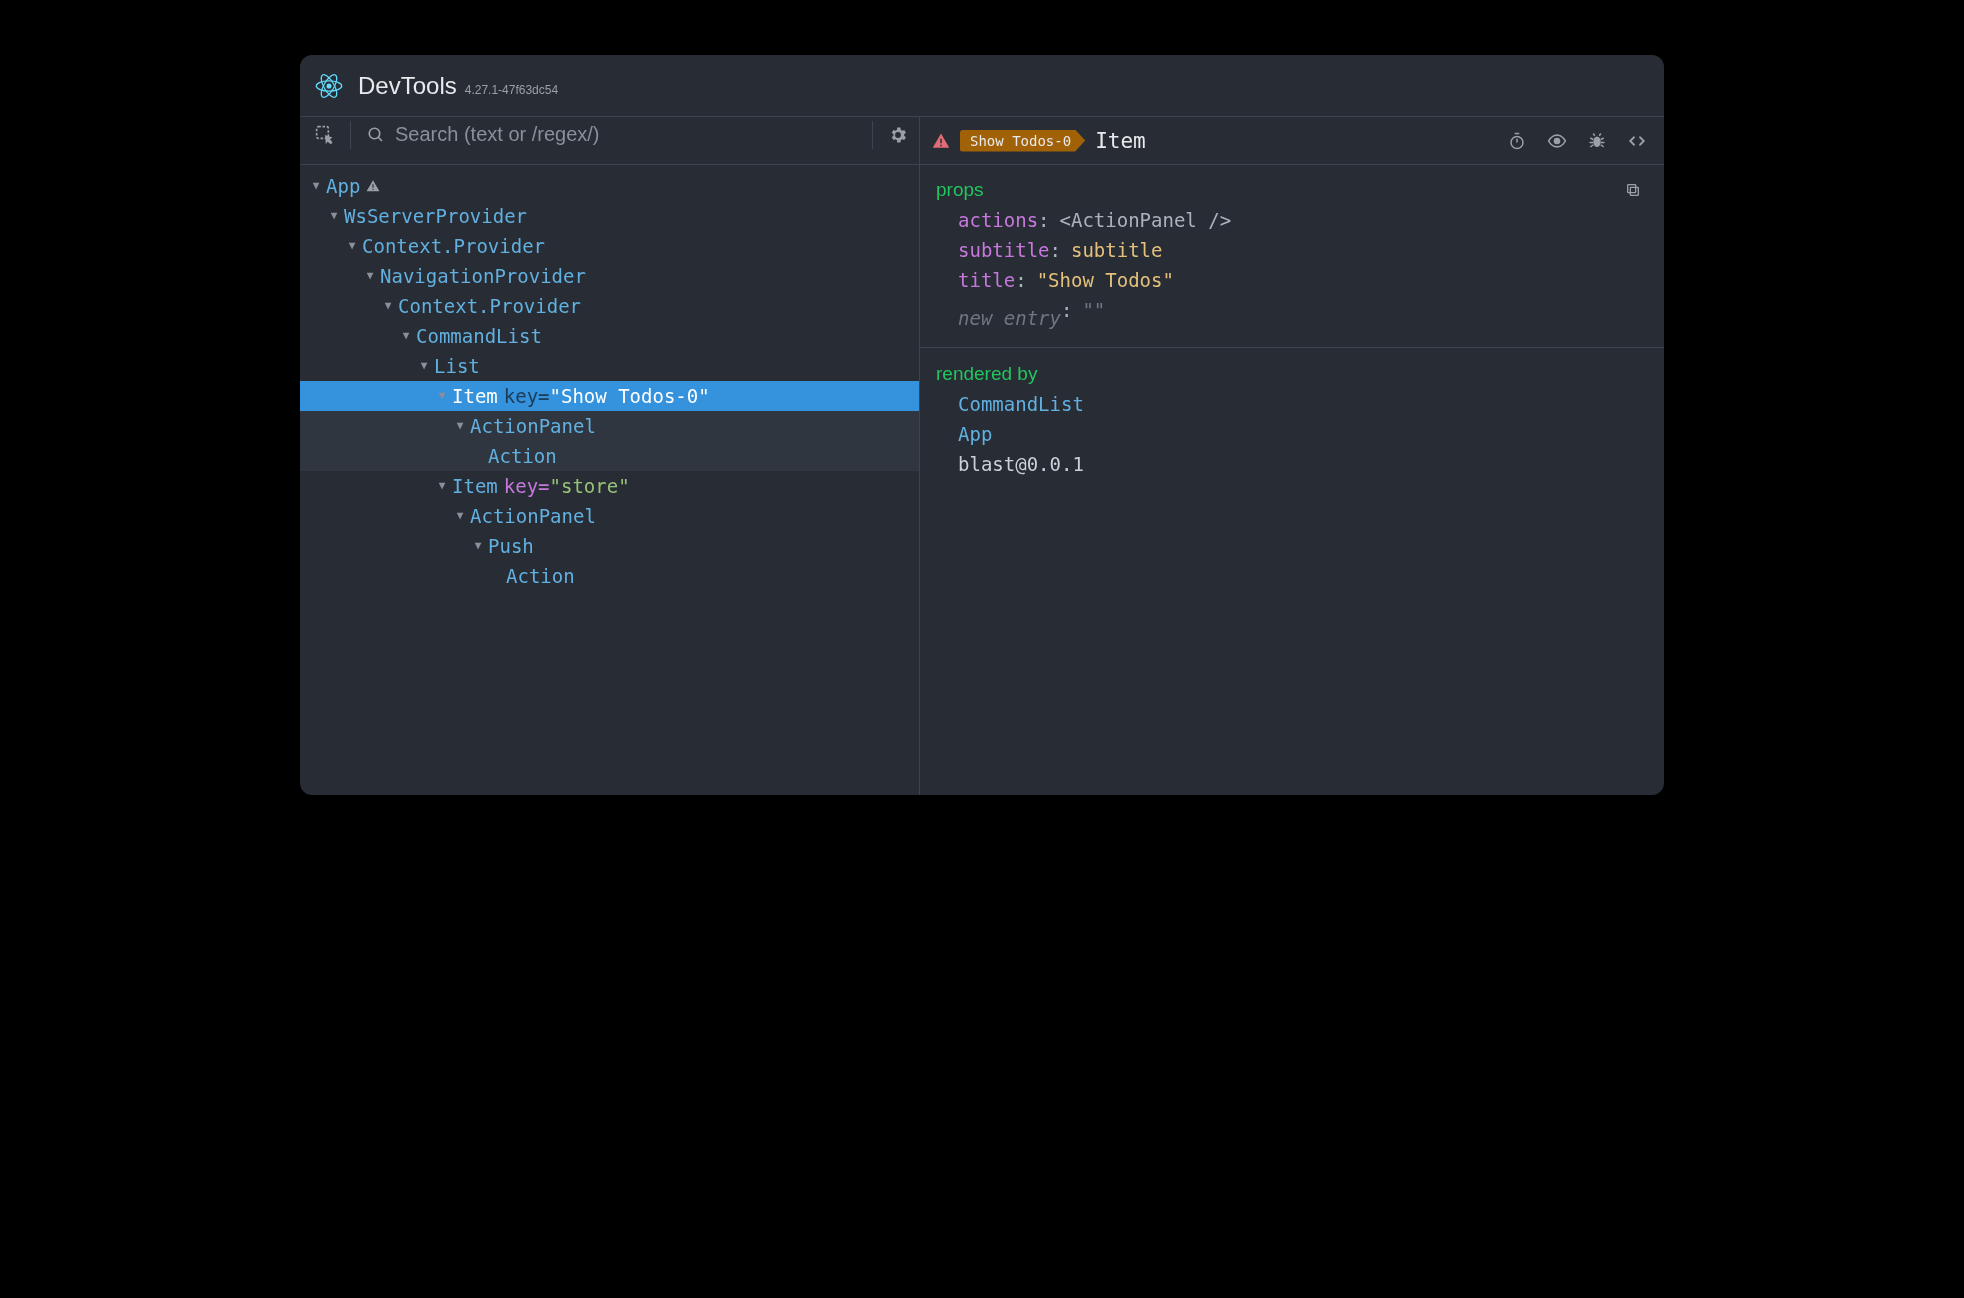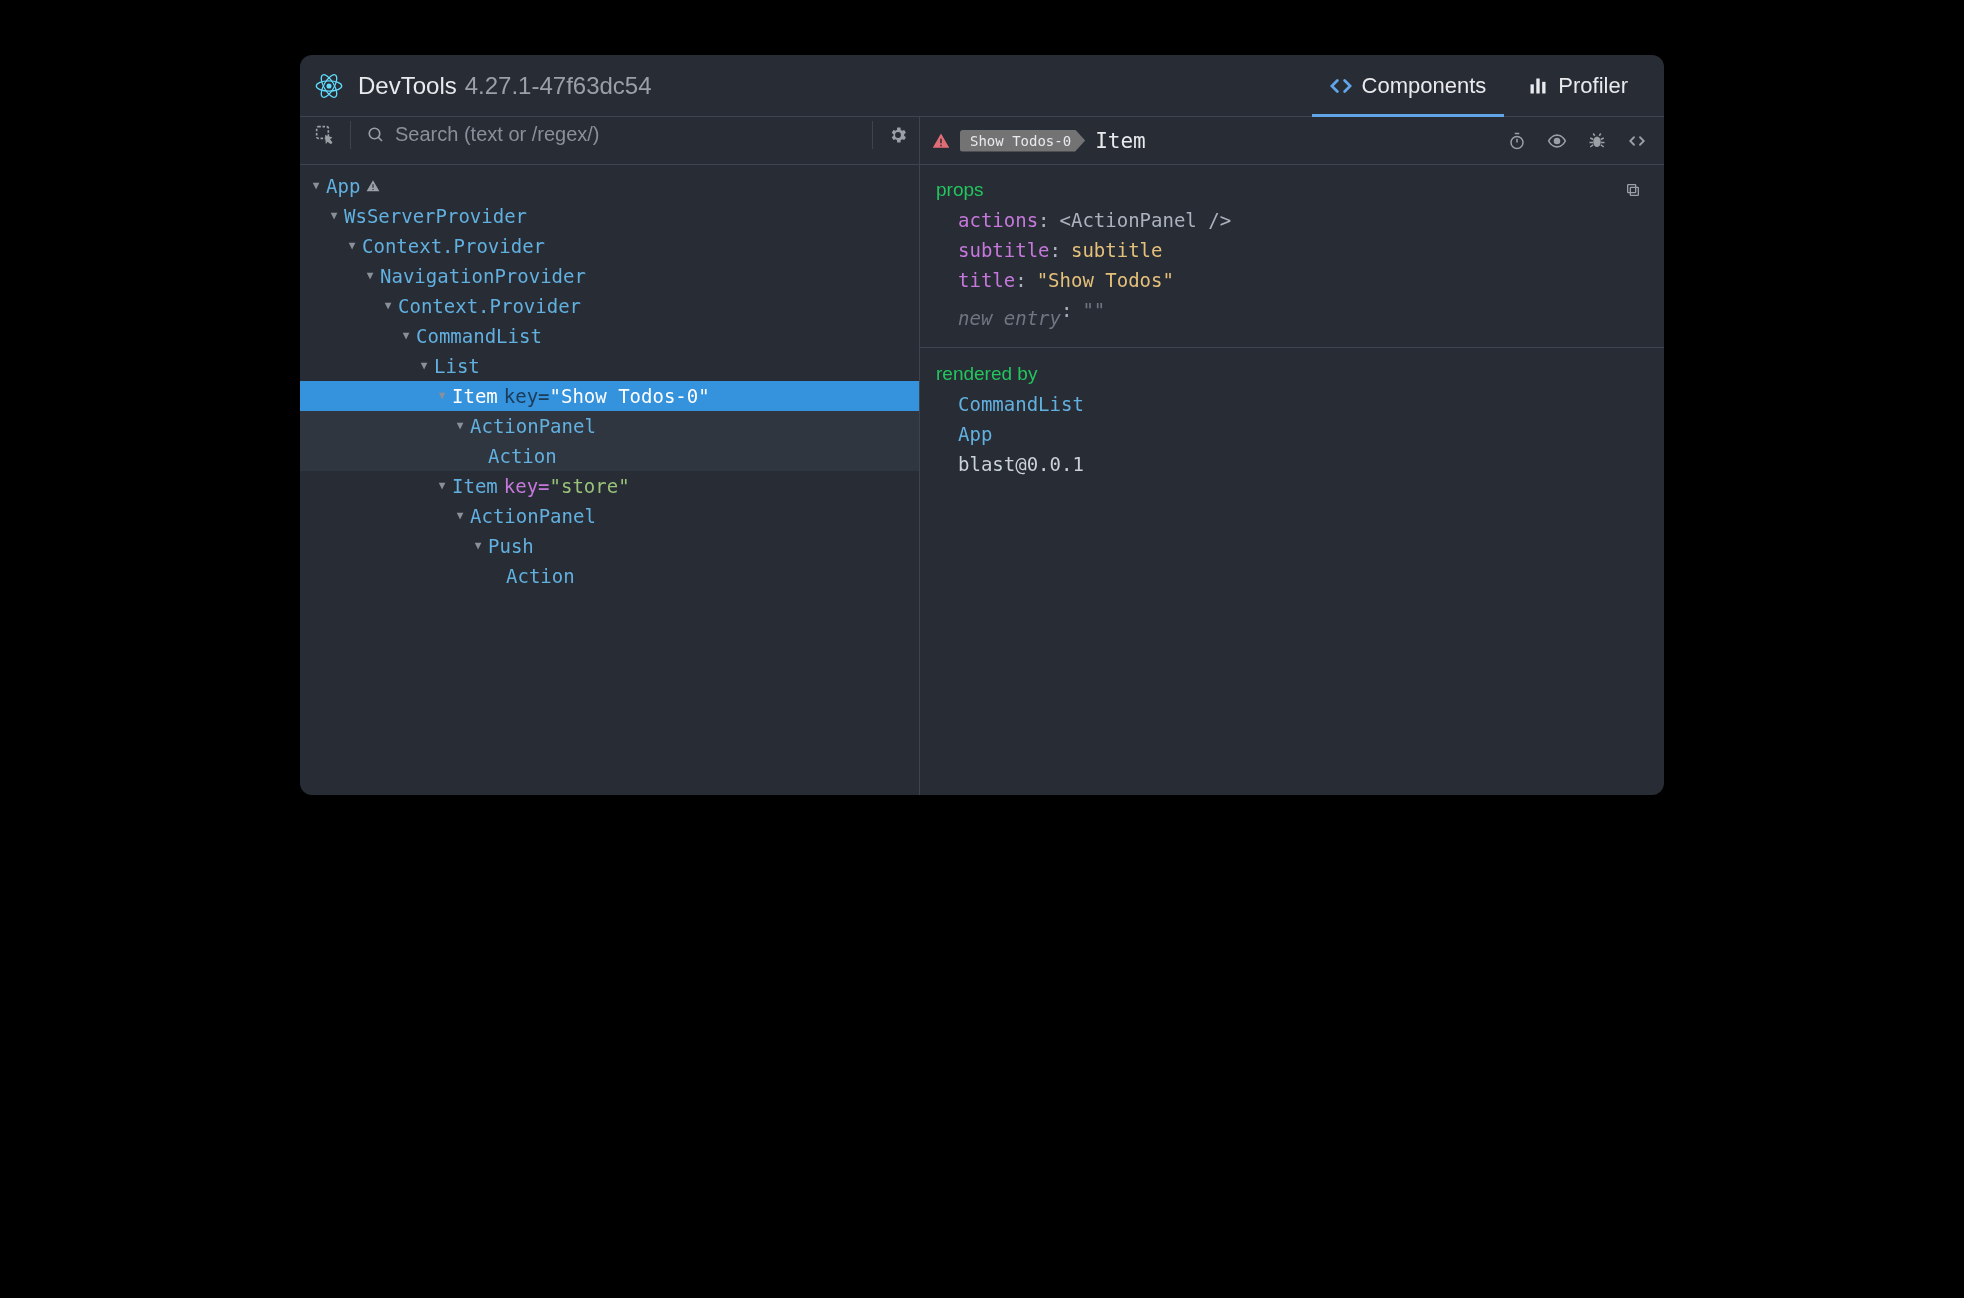--- a/index.html
+++ b/index.html
@@ -33,21 +33,21 @@
     padding: 0 18px 0 14px;
     border-bottom: 1px solid #3d4450;
     gap: 14px;
   }
   .react-logo {
     width: 30px; height: 30px; color:#61dafb;
     display:flex; align-items:center; justify-content:center;
   }
   .title-area { display:flex; align-items:baseline; gap:8px; flex:1; }
   .title-main { color:#e8eaed; font-size:24px; font-weight:500; }
-  .title-version { color:#9aa0a6; font-size:24px; }
+  .title-version { color:#9aa0a6; font-size:12px; }
   .tabs { display:flex; align-items:stretch; height:100%; gap:6px; }
   .tab {
     display:flex; align-items:center; gap:10px;
     padding: 0 18px; color:#e8eaed; font-size:22px;
     cursor:pointer; position:relative;
   }
   .tab.active::after {
     content:""; position:absolute; left:0; right:0; bottom:-1px;
     height:3px; background:#61a5e8;
   }
@@ -112,21 +112,21 @@
   }
 
   
   .right-header {
     height:48px; display:flex; align-items:center; gap:10px;
     padding:0 12px; border-bottom:1px solid #3d4450;
     font-family: "SF Mono", Menlo, Consolas, monospace;
   }
   .crumb-warn { color:#e06c75; display:flex;}
   .crumb-pill {
-    background:#737373; color:#e8eaed; font-size:14px;
+    background:#a16207; color:#e8eaed; font-size:14px;
     padding:3px 14px 3px 10px; border-radius:3px;
     position:relative;
     clip-path: polygon(0 0, calc(100% - 10px) 0, 100% 50%, calc(100% - 10px) 100%, 0 100%);
   }
   .crumb-current { color:#e8eaed; font-size:21px; }
   .right-header .spacer { flex:1; }
   .right-header .tool-icon { color:#9aa0a6; }
 
   
   .panel-section {
@@ -164,41 +164,20 @@
         <circle r="2" fill="currentColor" stroke="none"></circle>
         <ellipse rx="10" ry="4"></ellipse>
         <ellipse rx="10" ry="4" transform="rotate(60)"></ellipse>
         <ellipse rx="10" ry="4" transform="rotate(120)"></ellipse>
       </svg>
     </span>
     <div class="title-area">
       <span class="title-main">DevTools</span>
       <span class="title-version">4.27.1-47f63dc54</span>
     </div>
-    <div class="tabs">
-      <div class="tab active">
-        <span class="tab-icon">
-          <svg width="22" height="22" viewBox="0 0 24 24" fill="none" stroke="currentColor" stroke-width="3" stroke-linecap="round">
-              <polyline points="8,6 2,12 8,18"></polyline>
-              <polyline points="16,6 22,12 16,18"></polyline>
-            </svg>
-        </span>
-        <span>Components</span>
-      </div>
-      <div class="tab">
-        <span class="tab-icon secondary">
-          <svg width="20" height="20" viewBox="0 0 24 24" fill="currentColor">
-              <rect x="3" y="10" width="4" height="11"></rect>
-              <rect x="10" y="3" width="4" height="18"></rect>
-              <rect x="17" y="7" width="4" height="14"></rect>
-            </svg>
-        </span>
-        <span>Profiler</span>
-      </div>
-    </div>
   </div>
 
   <div class="body">
 
     <div class="left-pane">
       <div class="toolbar">
         <span class="tool-icon">
           <svg width="20" height="20" viewBox="0 0 24 24" fill="none" stroke="currentColor" stroke-width="2">
               <rect x="2" y="2" width="14" height="14" rx="2" stroke-dasharray="3 2"></rect>
               <path d="M12 12 l9 3 -3 2 3 4 -2 2 -4 -3 -2 3 z" fill="currentColor" stroke="none"></path>

